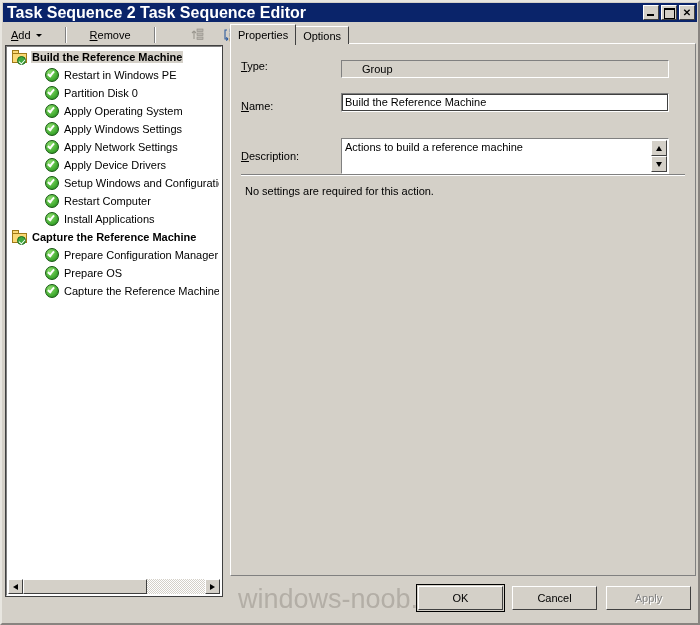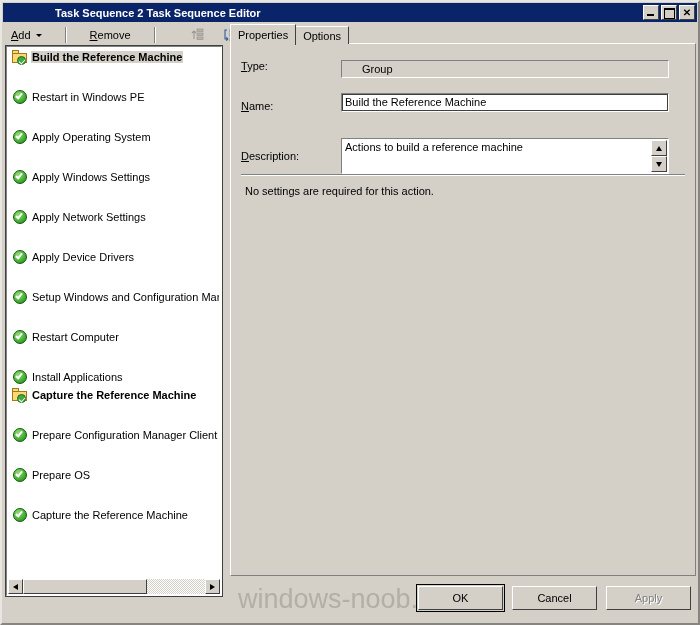--- a/index.html
+++ b/index.html
@@ -25,22 +25,22 @@
 
   
   .titlebar {
     position: absolute; left: 1px; top: 1px;
     width: 694px; height: 19px;
     background: #0a246a;
     display: flex; align-items: center;
     padding: 0 2px 0 4px;
   }
   .titlebar-text {
-    color: #ffffff; font-weight: bold; font-size: 11px;
-    letter-spacing: 0px; flex: 1; white-space: nowrap; margin-left: 48px;
+    color: #ffffff; font-weight: bold; font-size: 16px;
+    letter-spacing: 0px; flex: 1; white-space: nowrap;
   }
   .tb-buttons { display: flex; gap: 2px; }
   .tb-btn {
     width: 16px; height: 15px;
     background: #d4d0c8;
     border-top: 1px solid #ffffff;
     border-left: 1px solid #ffffff;
     border-right: 1px solid #404040;
     border-bottom: 1px solid #404040;
     position: relative;
@@ -111,21 +111,21 @@
     background: #fff;
   }
   .tree-row {
     height: 18px;
     display: flex; align-items: center;
     white-space: nowrap;
     font-size: 11px; color: #000;
     padding-left: 4px;
   }
   .tree-row.group { font-weight: bold; padding-left: 4px; }
-  .tree-row.action { padding-left: 4px; margin-top: 22px; }
+  .tree-row.action { padding-left: 36px; }
   .tree-label { padding: 0 1px; }
   .tree-row.selected .tree-label { background: #d4d0c8; color: #000; }
 
   .ico { width: 16px; height: 16px; margin-right: 3px; position: relative; flex: 0 0 16px; }
 
   
   .ico-folder .fbody {
     position: absolute; left: 0; top: 4px;
     width: 15px; height: 10px;
     background: #fcd975;
@@ -389,20 +389,27 @@
               <span class="badge"></span>
             </span>
             <span class="tree-label">Build the Reference Machine</span>
           </div>
           <div class="tree-row action">
             <span class="ico ico-check">
               <span class="circ"></span>
               <span class="tick"></span>
             </span>
             <span class="tree-label">Restart in Windows PE</span>
+          </div>
+          <div class="tree-row action">
+            <span class="ico ico-check">
+              <span class="circ"></span>
+              <span class="tick"></span>
+            </span>
+            <span class="tree-label">Partition Disk 0</span>
           </div>
           <div class="tree-row action">
             <span class="ico ico-check">
               <span class="circ"></span>
               <span class="tick"></span>
             </span>
             <span class="tree-label">Apply Operating System</span>
           </div>
           <div class="tree-row action">
             <span class="ico ico-check">

